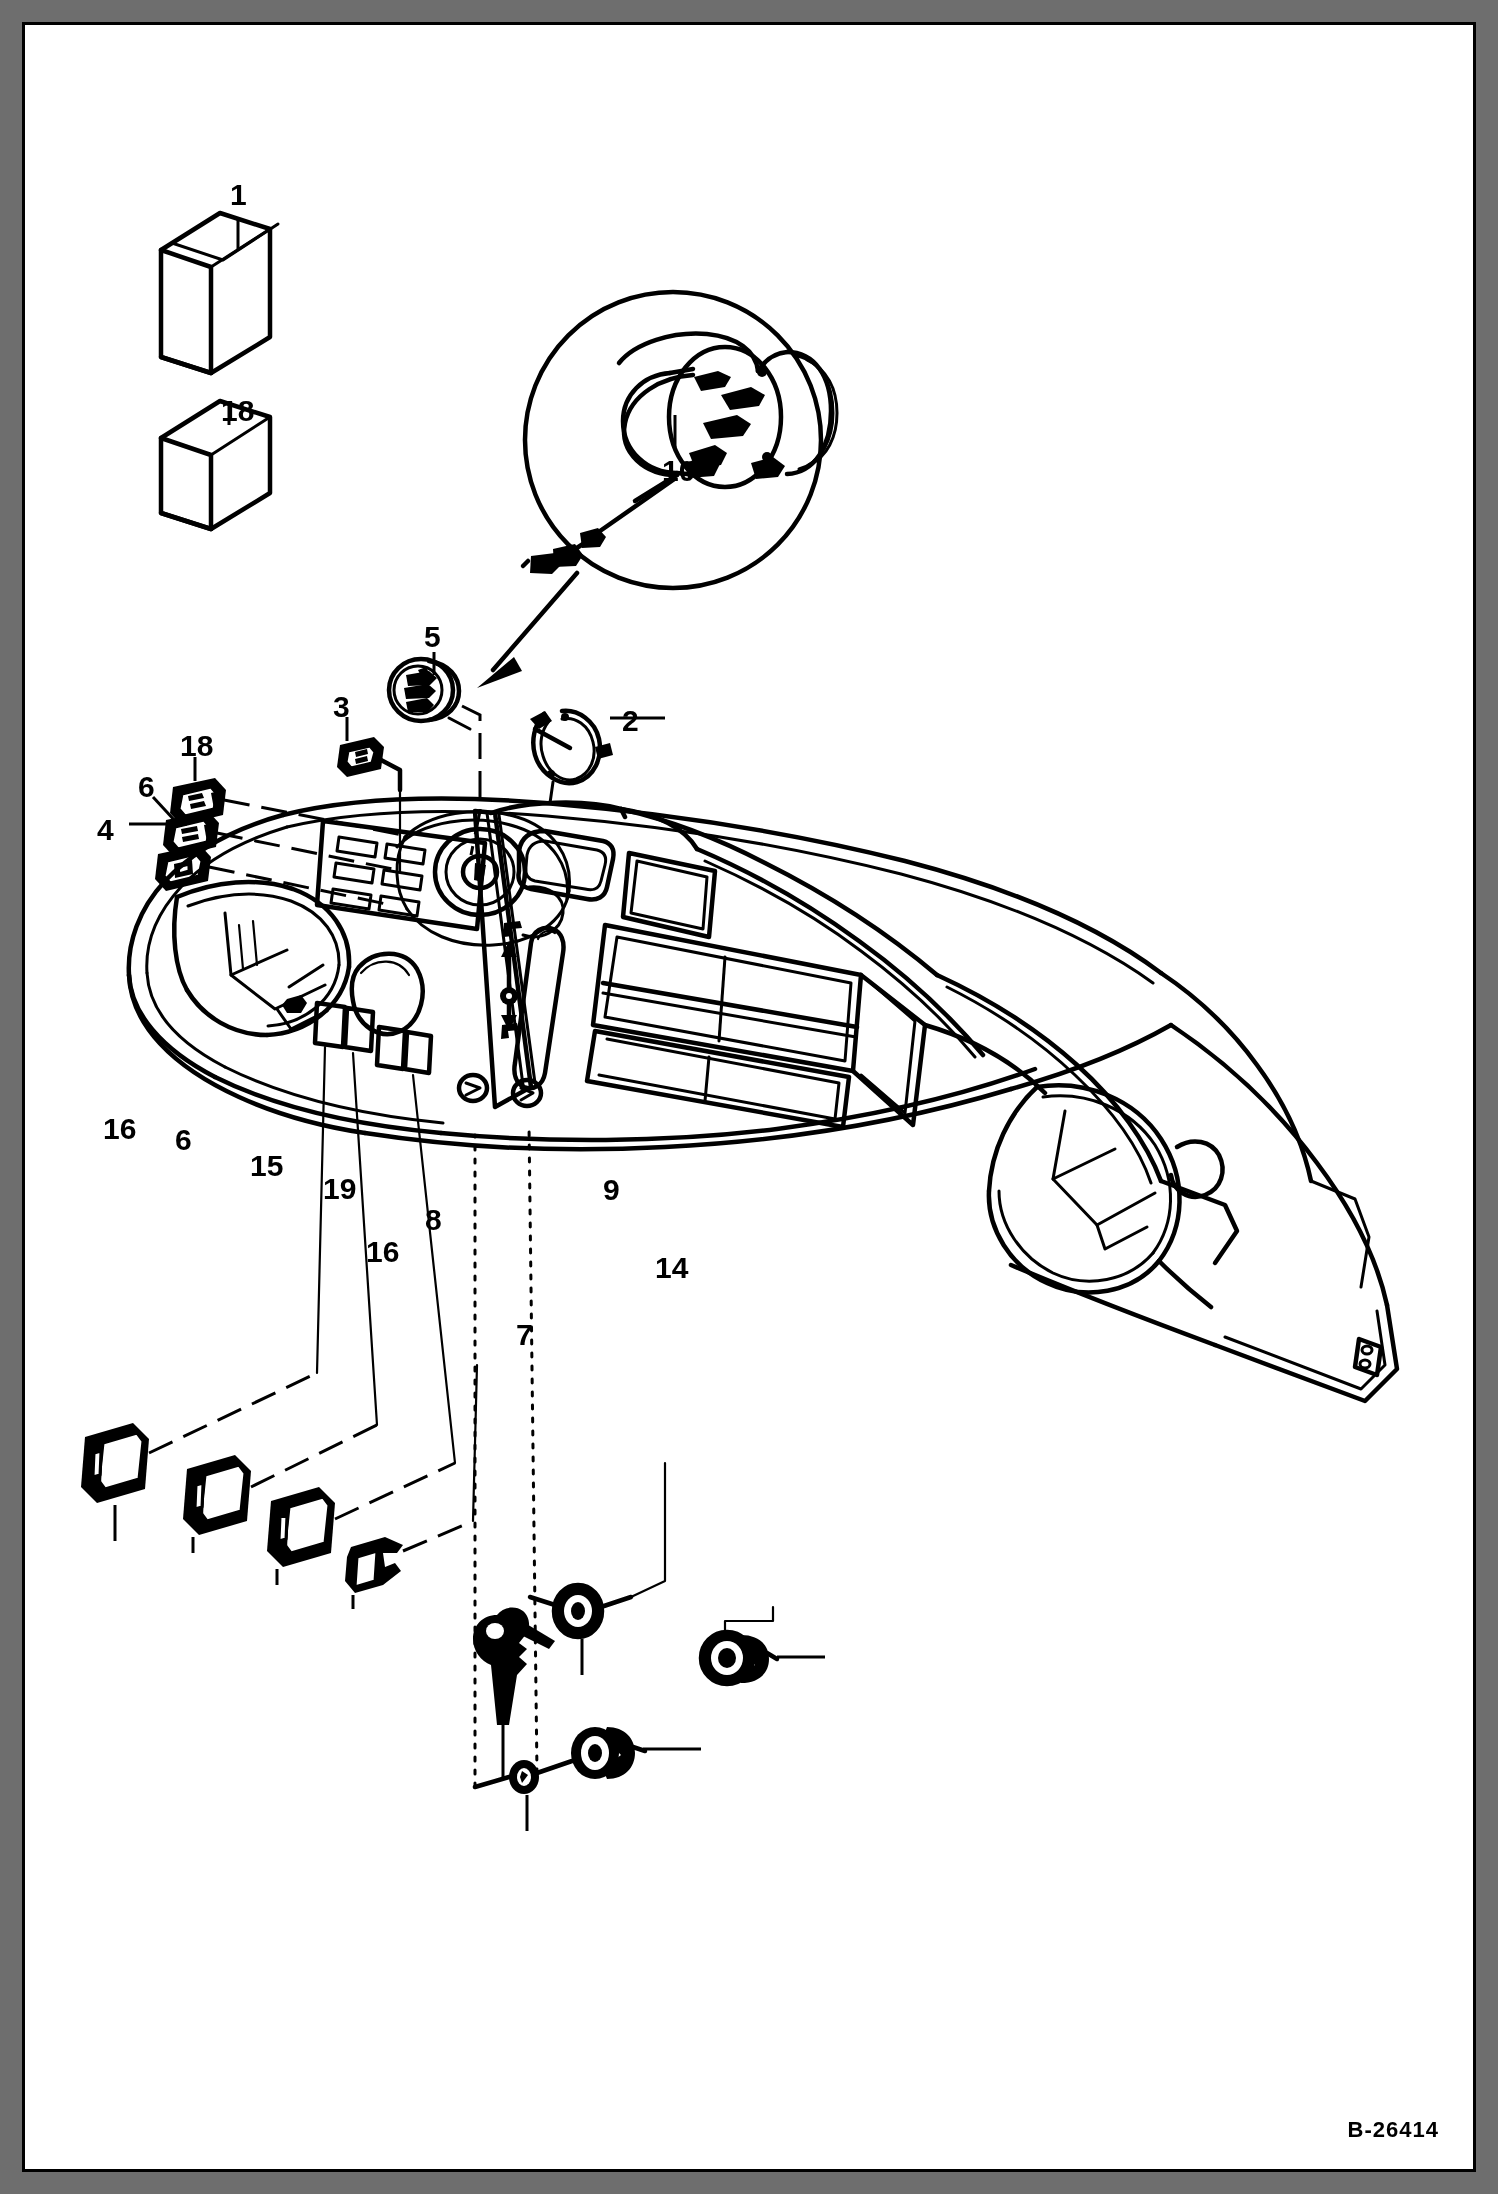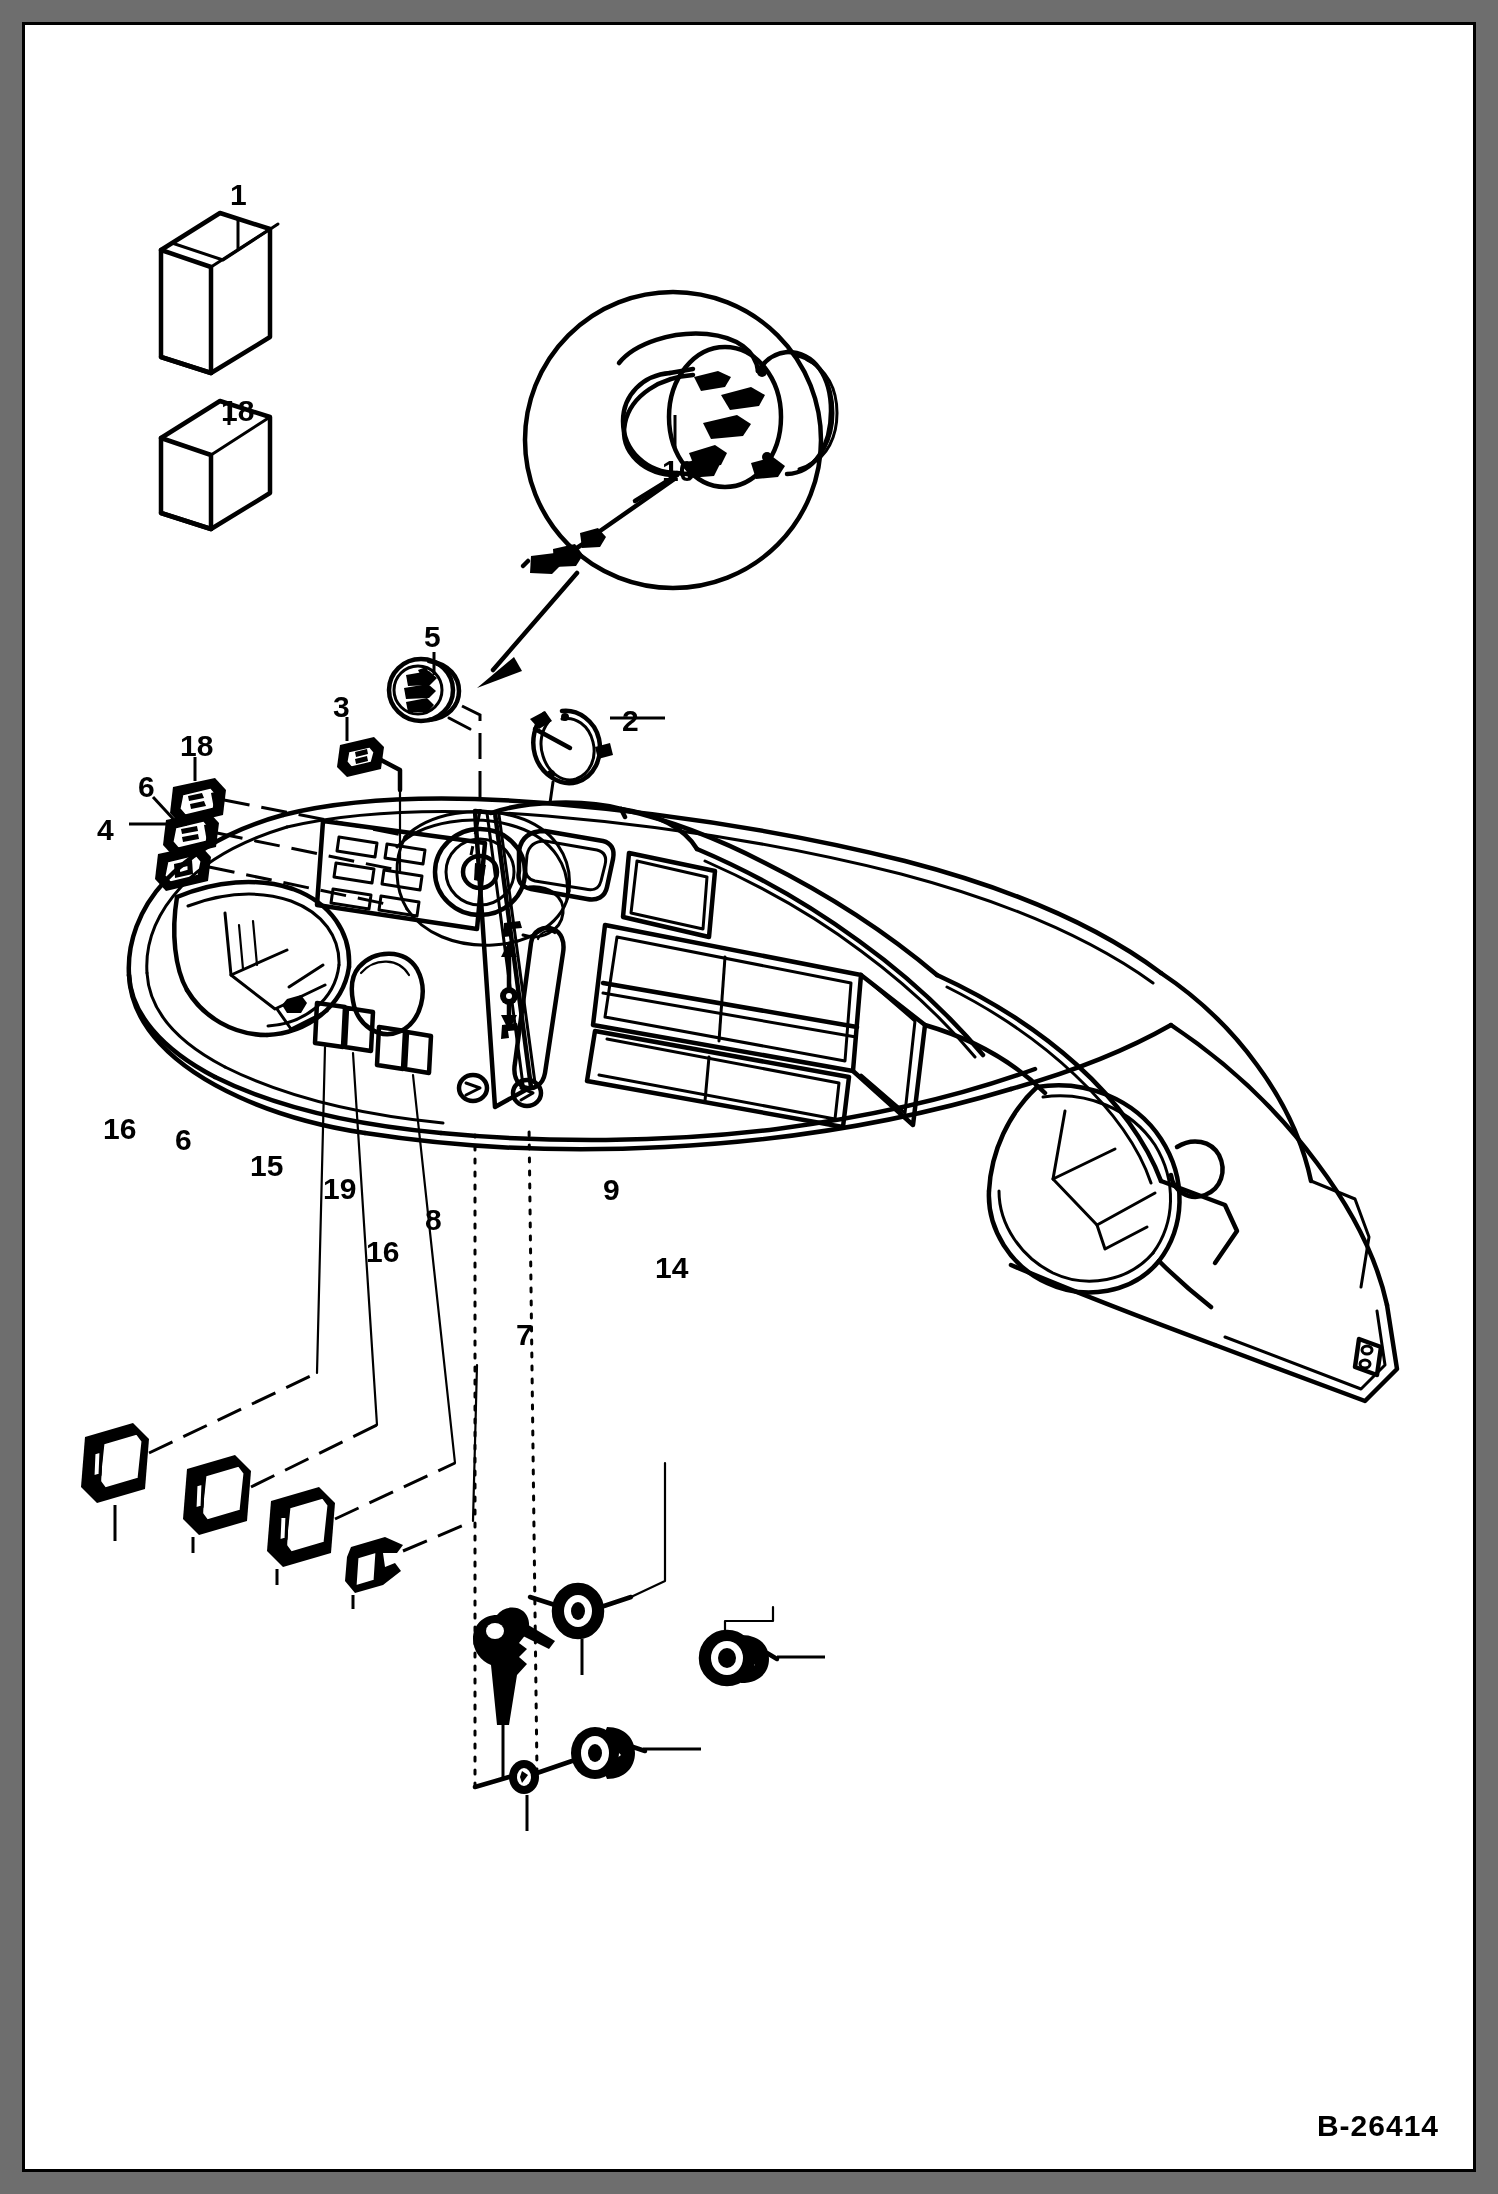--- a/index.html
+++ b/index.html
@@ -15,21 +15,21 @@
   }
   #art{position:absolute;left:0;top:0;width:1448px;height:2144px;}
   .callout{
     position:absolute;font-family:"Liberation Sans",sans-serif;
     font-weight:bold;font-size:30px;color:#000;line-height:1;
     letter-spacing:0px;white-space:nowrap;
   }
   #figno{
     position:absolute;right:34px;bottom:26px;
     font-family:"Liberation Sans",sans-serif;font-weight:bold;
-    font-size:30px;letter-spacing:1px;color:#000;white-space:nowrap;
+    font-size:22px;letter-spacing:1px;color:#000;white-space:nowrap;
   }
 </style>
 </head>
 <body>
 
 <div id="page">
   <div id="sheet">
 
     <svg id="art" viewBox="0 0 1448 2144" xmlns="http://www.w3.org/2000/svg">
       <defs>

